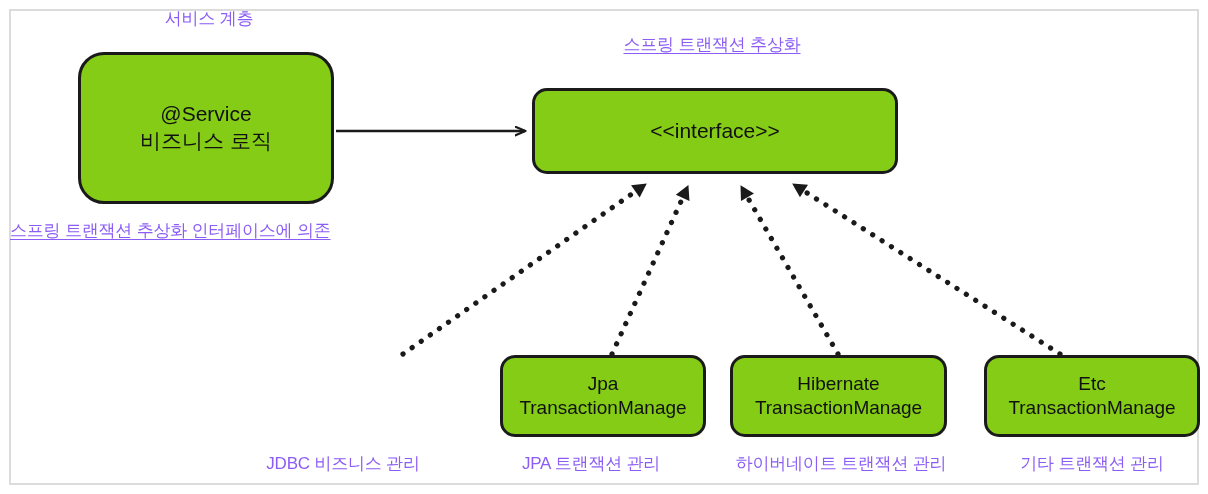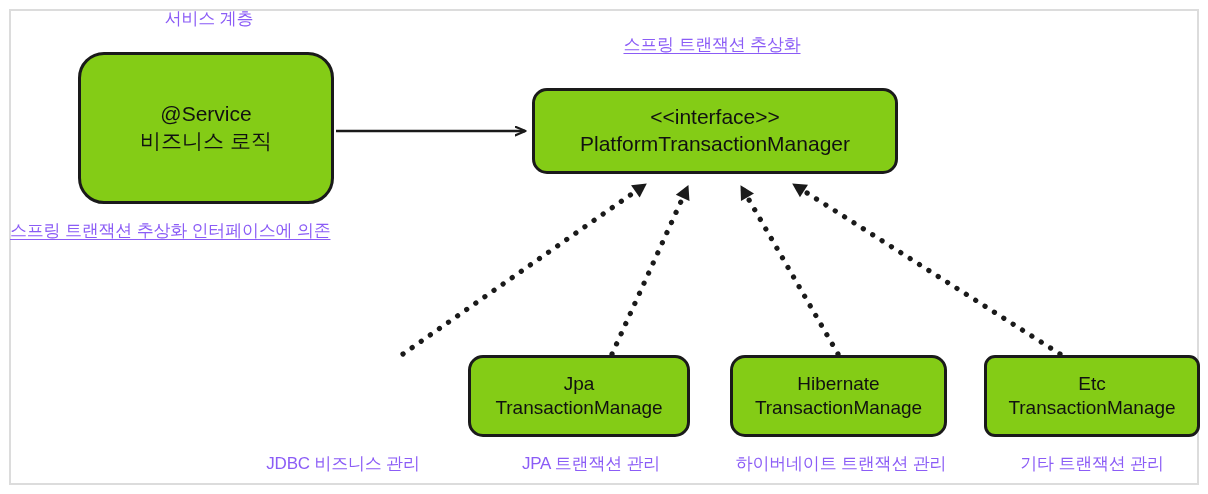--- a/index.html
+++ b/index.html
@@ -77,23 +77,23 @@
     font-size: 21px;
     border-radius: 15px;
   }
   .impl-node {
     top: 355px;
     height: 82px;
     font-size: 19px;
     border-radius: 15px;
   }
   #node-impl-0 { left: 230px; width: 226px; }
-  #node-impl-1 { left: 468px; width: 222px; }
+  #node-impl-1 { left: 500px; width: 206px; }
   #node-impl-2 { left: 730px; width: 217px; }
-  #node-impl-3 { left: 984px; width: 216px; border-radius: 11px; }
+  #node-impl-3 { left: 984px; width: 216px; }
 
   
   #connectors {
     position: absolute;
     left: 0; top: 0;
     width: 1208px;
     height: 494px;
     pointer-events: none;
   }
   
@@ -143,21 +143,20 @@
   <div class="node" id="node-service">
     <div>
       <span class="line1">@Service</span>
       <span class="line2">비즈니스 로직</span>
     </div>
   </div>
 
   <div class="node" id="node-interface">
     <div>
       <span class="line1">&lt;&lt;interface&gt;&gt;</span>
-      <span class="line2">PlatformTransactionManager</span>
     </div>
   </div>
 
 
   <div class="node impl-node" id="node-impl-1">
     <div>
       <span class="line1">Jpa</span>
       <span class="line2">TransactionManage</span>
     </div>
   </div>

